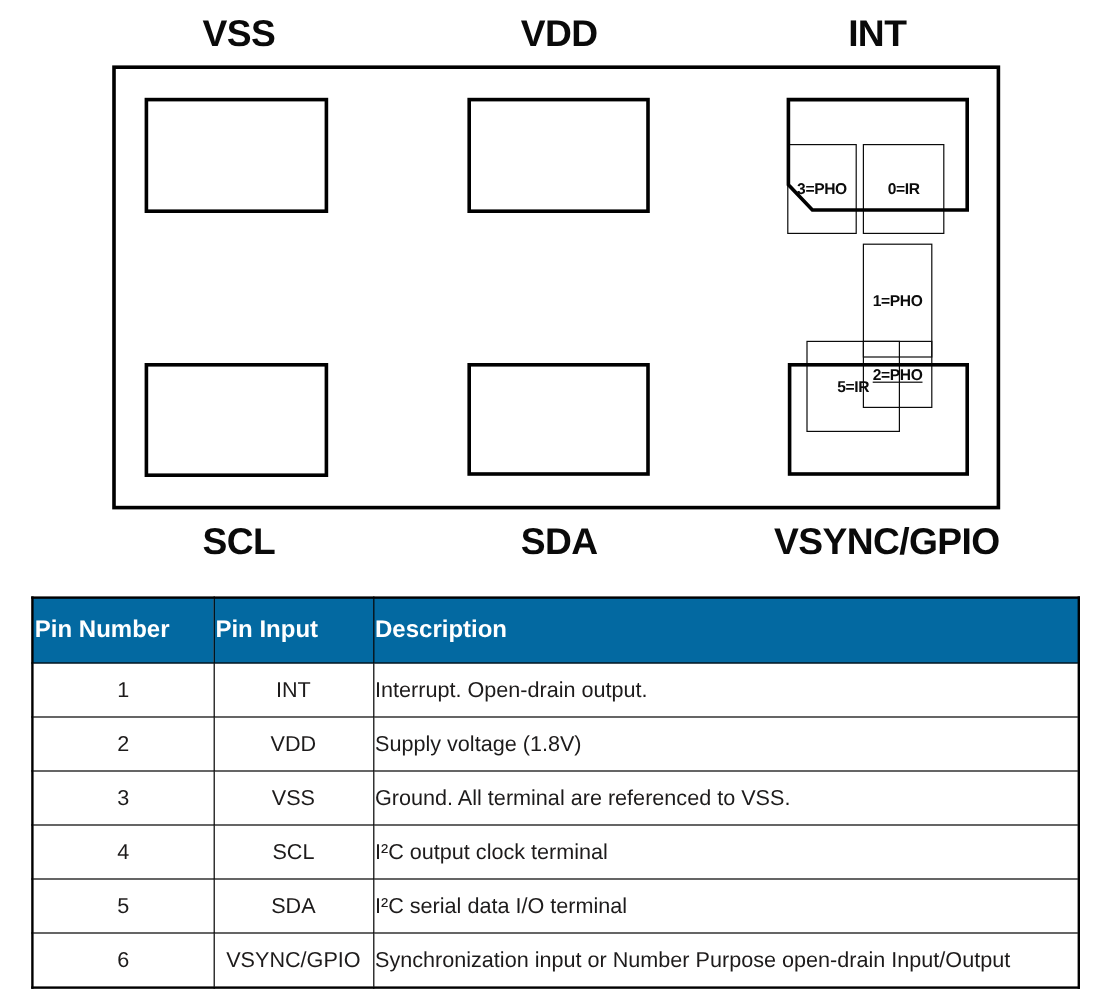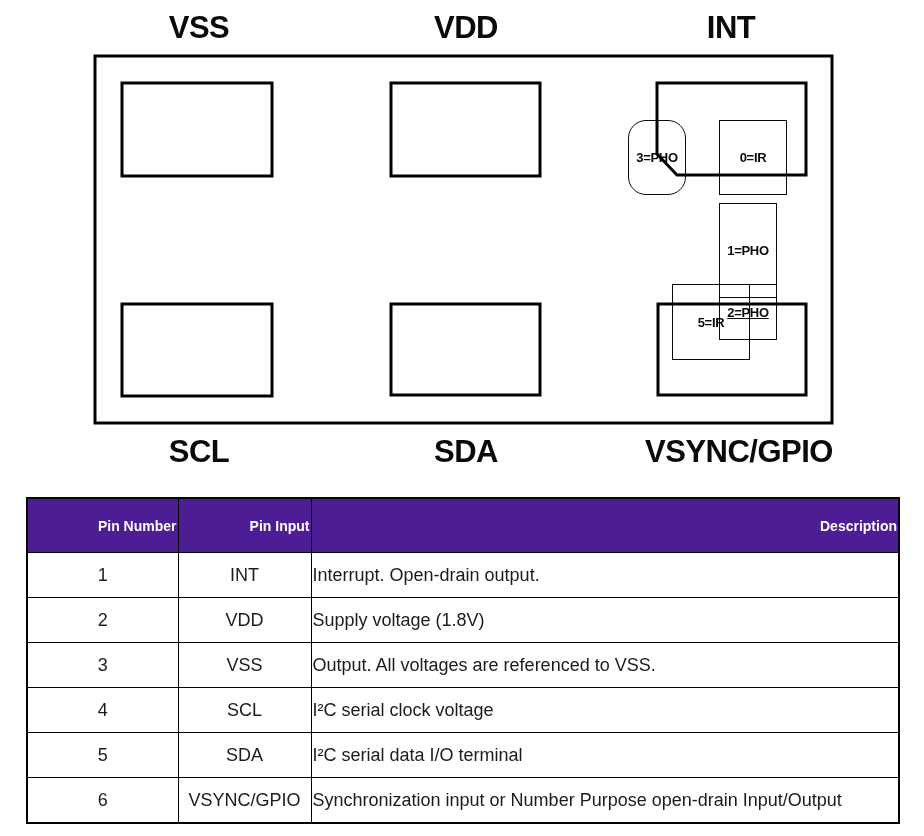--- a/index.html
+++ b/index.html
@@ -49,27 +49,27 @@
     position: absolute;
     left: 26px;
     top: 497px;
     width: 874px;
     border-collapse: collapse;
     table-layout: fixed;
     z-index: 5;
     border: 2px solid #000000;
   }
   .pin-table th {
-    background: #4c1d95;
+    background: #0369a1;
     color: #ffffff;
-    font-size: 14px;
+    font-size: 20px;
     font-weight: bold;
     height: 51px;
     border: 1.5px solid #000000;
-    text-align: right;
+    text-align: left;
   }
   .pin-table td {
     height: 42px;
     border: 1.5px solid #000000;
     font-size: 18px;
     color: #1d1b1b;
     text-align: center;
     vertical-align: middle;
     background: #ffffff;
   }
@@ -89,21 +89,21 @@
     <svg class="base-svg" width="924" height="490" viewBox="0 0 924 490">
       <rect x="95" y="56" width="737" height="367" fill="none" stroke="#000000" stroke-width="3"></rect>
       <rect x="122" y="83" width="150" height="93" fill="#ffffff" stroke="#000000" stroke-width="3"></rect>
       <rect x="391" y="83" width="149" height="93" fill="#ffffff" stroke="#000000" stroke-width="3"></rect>
       <rect x="122" y="304" width="150" height="92" fill="#ffffff" stroke="#000000" stroke-width="3"></rect>
       <rect x="391" y="304" width="149" height="91" fill="#ffffff" stroke="#000000" stroke-width="3"></rect>
       <polygon points="657,83 806,83 806,175 677,175 657,154" fill="#ffffff" stroke="none"></polygon>
       <rect x="658" y="304" width="148" height="91" fill="#ffffff" stroke="none"></rect>
     </svg>
 
-    <div class="sensor-cell" style="left:628px; top:120px; width:58px; height:75px;border-radius:18px;">
+    <div class="sensor-cell" style="left:656px; top:120px; width:58px; height:75px;">
       <span>3=PHO</span>
     </div>
     <div class="sensor-cell" style="left:719px; top:120px; width:68px; height:75px;">
       <span>0=IR</span>
     </div>
     <div class="sensor-cell" style="left:719px; top:203px; width:58px; height:95px;">
       <span>1=PHO</span>
     </div>
     <div class="sensor-cell" style="left:672px; top:284px; width:78px; height:76px;">
       <span>5=IR</span>
@@ -145,26 +145,26 @@
         <td class="desc">Interrupt. Open-drain output.</td>
       </tr>
       <tr>
         <td>2</td>
         <td>VDD</td>
         <td class="desc">Supply voltage (1.8V)</td>
       </tr>
       <tr>
         <td>3</td>
         <td>VSS</td>
-        <td class="desc">Output. All voltages are referenced to VSS.</td>
+        <td class="desc">Ground. All terminal are referenced to VSS.</td>
       </tr>
       <tr>
         <td>4</td>
         <td>SCL</td>
-        <td class="desc">I²C serial clock voltage</td>
+        <td class="desc">I²C output clock terminal</td>
       </tr>
       <tr>
         <td>5</td>
         <td>SDA</td>
         <td class="desc">I²C serial data I/O terminal</td>
       </tr>
       <tr>
         <td>6</td>
         <td>VSYNC/GPIO</td>
         <td class="desc">Synchronization input or Number Purpose open-drain Input/Output</td>

